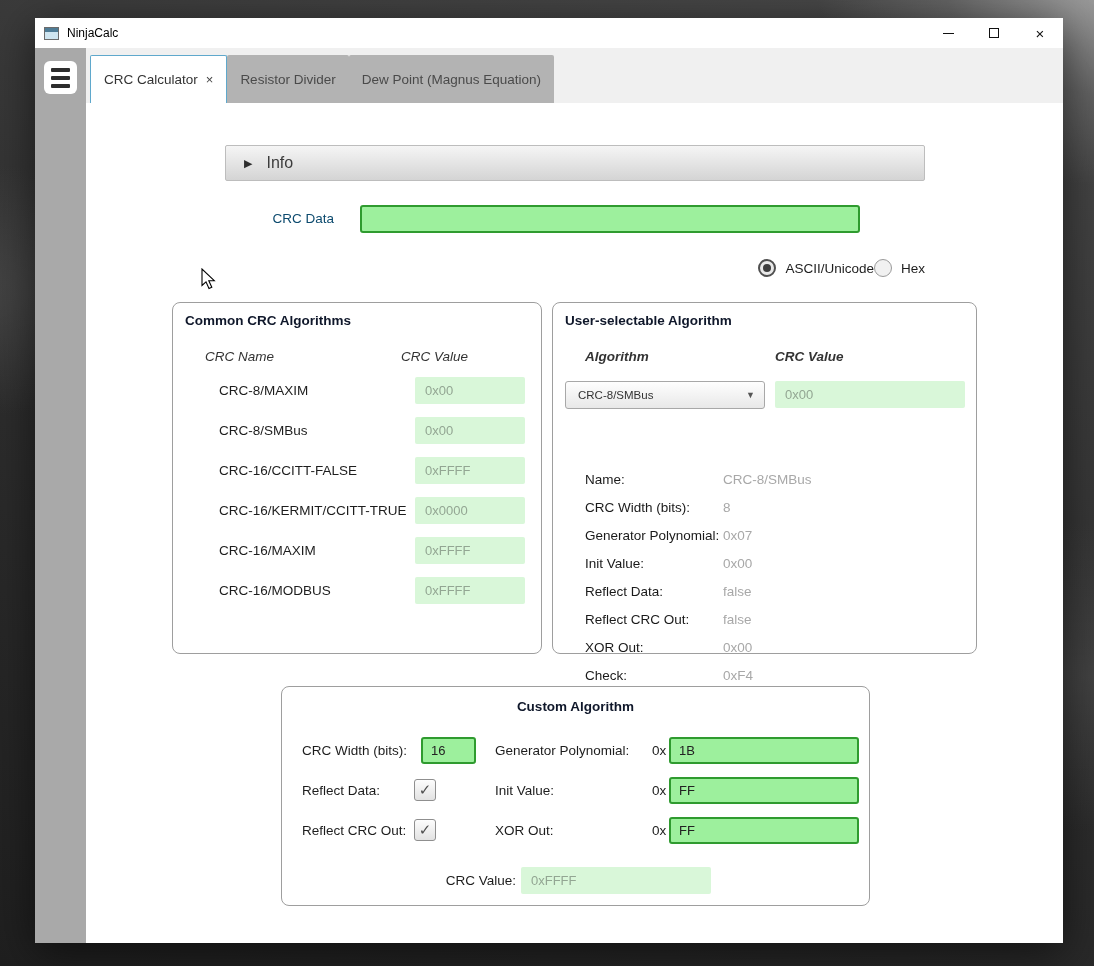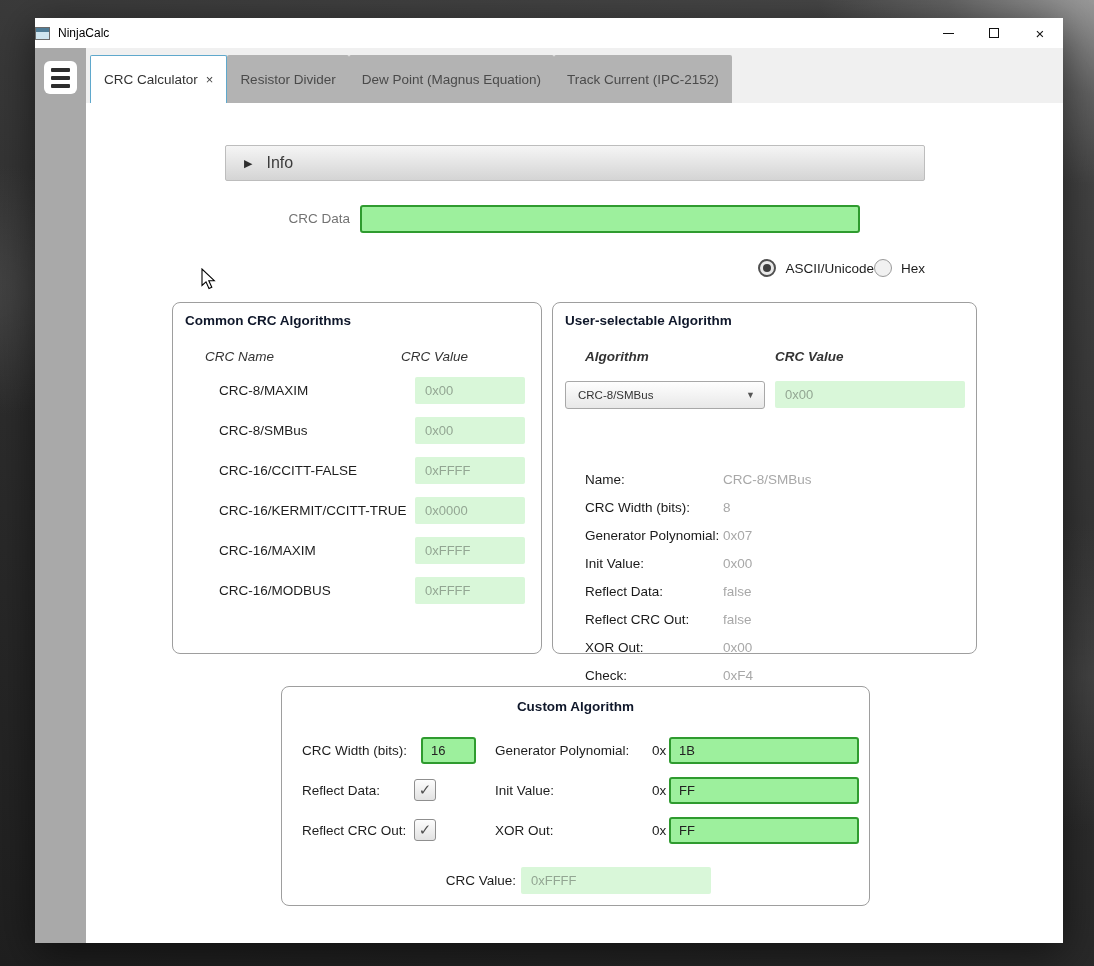--- a/index.html
+++ b/index.html
@@ -10,21 +10,21 @@
       radial-gradient(ellipse 420px 300px at 103% -4%, rgba(185,185,185,.95), rgba(120,120,120,.55) 45%, rgba(70,70,70,0) 75%),
       radial-gradient(ellipse 500px 180px at -5% 30%, rgba(90,90,90,.5), rgba(60,60,60,0) 70%),
       radial-gradient(ellipse 600px 220px at 100% 70%, rgba(80,80,80,.55), rgba(50,50,50,0) 70%),
       linear-gradient(200deg, #4a4a4a 0%, #3a3a3a 30%, #2c2c2c 60%, #1f1f1f 100%);
   }
   .window {
     position:absolute; left:35px; top:18px; width:1028px; height:925px;
     background:#fff; box-shadow:0 10px 40px rgba(0,0,0,.55);
   }
   
-  .titlebar { height:30px; background:#fff; display:flex; align-items:center; }
+  .titlebar { height:30px; background:#fff; display:flex; align-items:center; padding-left:9px; }
   .app-icon { width:15px; height:13px; border:1px solid #6b6b6b; margin-right:8px;
     background:linear-gradient(#4f7c96 0 4px, #cfe5f0 4px); }
   .app-title { font-size:12px; color:#000; }
   .win-controls { margin-left:auto; display:flex; height:100%; }
   .win-btn { width:46px; height:30px; background:transparent; border:none; display:flex; align-items:center; justify-content:center; cursor:default; }
   .glyph-min { width:11px; height:0; border-top:1px solid #111; display:block; }
   .glyph-max { width:10px; height:10px; border:1px solid #111; display:block; }
   .glyph-close { font-size:15px; color:#111; line-height:1; }
   
   .win-body { display:flex; height:895px; }
@@ -39,21 +39,21 @@
     font-size:13.5px; white-space:nowrap; border-radius:2px 2px 0 0; cursor:default; }
   .tab.active { background:#fff; color:#333; border:1px solid #5fa8cc; border-bottom:none; gap:8px; }
   .tab-close { font-size:13px; color:#444; }
   
   .content { position:relative; flex:1; background:#fff; }
   .info-bar { position:absolute; left:139px; top:42px; width:700px; height:36px;
     background:linear-gradient(#f5f5f5, #d4d4d4); border:1px solid #bdbdbd; border-radius:2px;
     display:flex; align-items:center; padding-left:18px; gap:14px; cursor:default; }
   .expander-arrow { font-size:11px; color:#2e2e2e; }
   .info-label { font-size:16px; color:#3c3c3c; }
-  .crc-data-label { position:absolute; left:139px; top:102px; width:125px; text-align:right; line-height:28px; font-size:13.5px; color:#737373; }
+  .crc-data-label { position:absolute; left:123px; top:102px; width:125px; text-align:right; line-height:28px; font-size:13.5px; color:#0c4a6e; }
   .green-input { background:#9df09d; border:2px solid #2f9b2f; border-radius:3px; height:27px;
     font-size:13px; color:#222; padding:9px 8px; font-family:inherit; outline:none; }
   .crc-data-input { position:absolute; left:274px; top:102px; width:500px; height:28px; }
   .radio-row { position:absolute; left:139px; top:150px; width:700px; height:30px;
     display:flex; justify-content:flex-end; align-items:center; }
   .radio-option { display:flex; align-items:center; gap:9px; font-size:13.5px; color:#1d1d1d; cursor:default; }
   .radio { width:18px; height:18px; border-radius:50%; background:#f1f1f1; border:1px solid #9a9a9a; position:relative; flex:none; }
   .radio.selected { border:2px solid #4f4f4f; background:#e9e9e9; }
   .radio.selected::after { content:""; position:absolute; inset:3px; border-radius:50%; background:#3d3d3d; }
   
@@ -119,21 +119,20 @@
       </div>
 
       <div class="main">
         <div class="tabbar">
           <div class="tab active">
             <span>CRC Calculator</span>
             <span class="tab-close">×</span>
           </div>
           <div class="tab">Resistor Divider</div>
           <div class="tab">Dew Point (Magnus Equation)</div>
-          <div class="tab">Track Current (IPC-2152)</div>
         </div>
 
         <div class="content">
 
           <div class="info-bar">
             <span class="expander-arrow">▶</span>
             <span class="info-label">Info</span>
           </div>
 
           <label class="crc-data-label">CRC Data</label>

